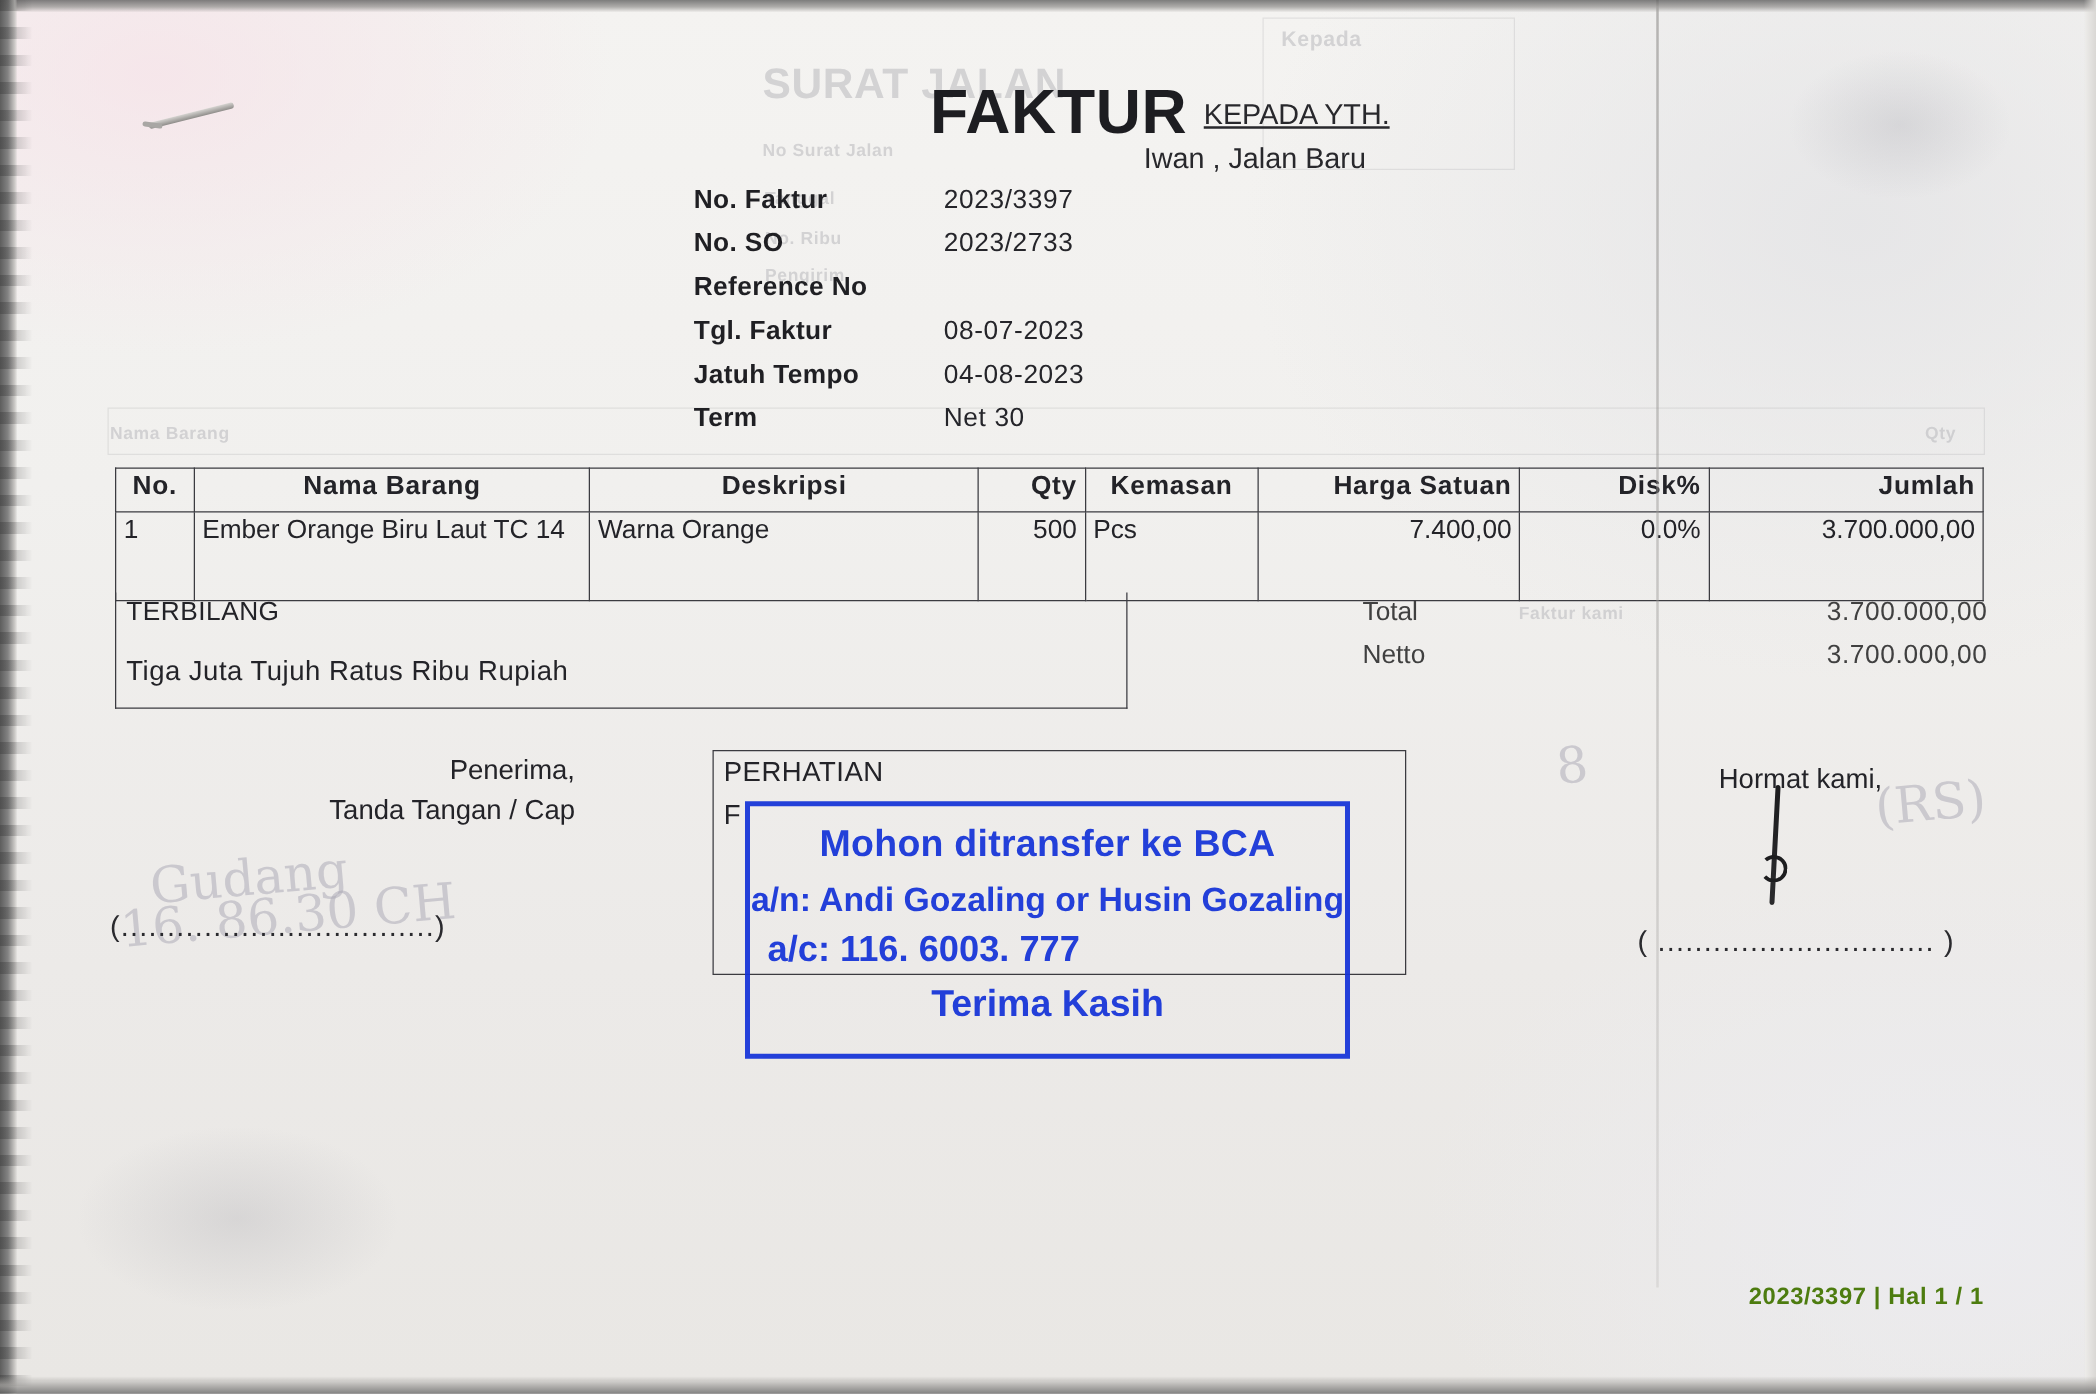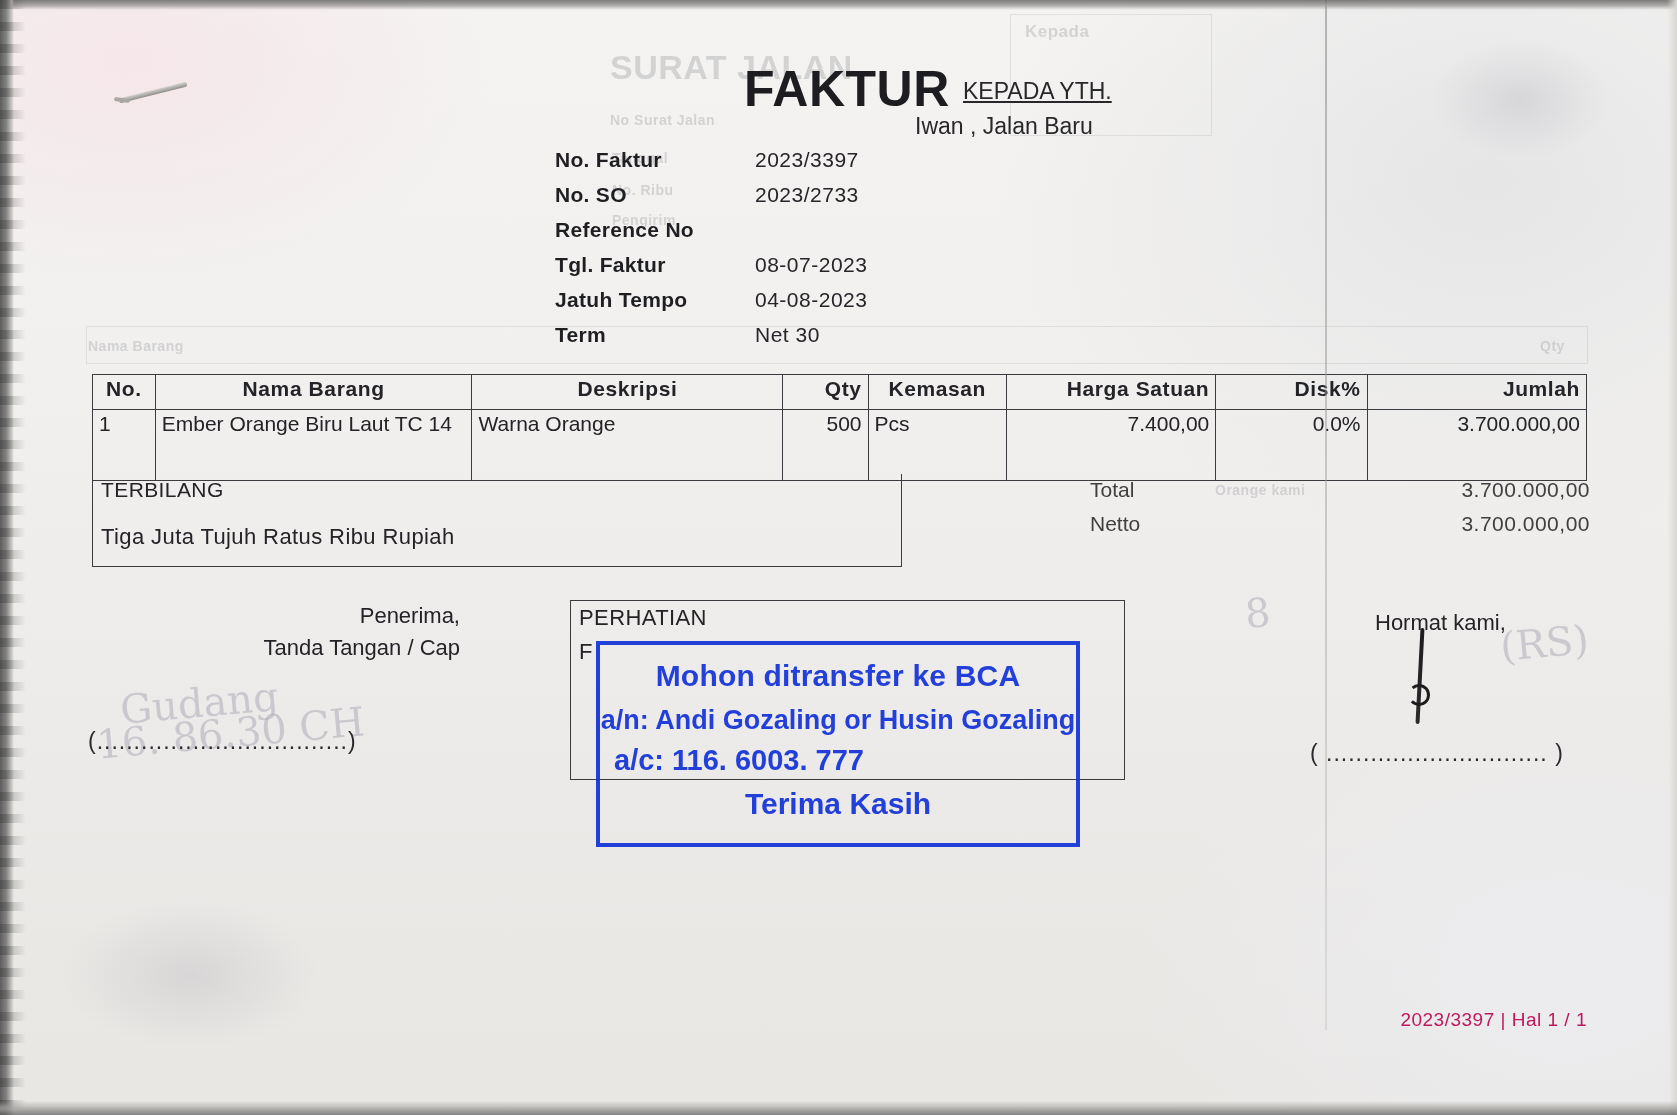--- a/index.html
+++ b/index.html
@@ -226,22 +226,22 @@
     font-weight: bold;
     text-align: center;
     opacity: 0.93;
   }
   .stamp .l1 { margin-top: 14px; font-size: 30px; letter-spacing: 0.2px; }
   .stamp .l2 { margin-top: 12px; font-size: 27px; }
   .stamp .l3 { margin-top: 8px; font-size: 29px; text-align: left; padding-left: 14px; }
   .stamp .l4 { margin-top: 10px; font-size: 30px; }
 
   .footer {
-    position: absolute; right: 90px; bottom: 84px;
-    font-size: 19px; color: #be185d; letter-spacing: 0.5px;
+    position: absolute; right: 90px; bottom: 66px;
+    font-size: 19px; color: #4d7c0f; letter-spacing: 0.5px; font-weight: bold;
   }
 
   .paperclip {
     position: absolute; left: 112px; top: 78px;
     width: 76px; height: 26px;
   }
   .paperclip i {
     position: absolute;
     display: block;
     background: linear-gradient(180deg, #d5d3d0, #8e8c89);
@@ -266,21 +266,21 @@
   <div class="smudge" style="left:60px; top:900px; width:260px; height:150px;"></div>
 
   <div class="ghost big" style="left:610px; top:48px;">SURAT JALAN</div>
   <div class="ghost med" style="left:1025px; top:22px;">Kepada</div>
   <div class="ghost sm" style="left:610px; top:112px;">No Surat Jalan</div>
   <div class="ghost sm" style="left:612px; top:150px;">Tanggal</div>
   <div class="ghost sm" style="left:612px; top:182px;">No. Ribu</div>
   <div class="ghost sm" style="left:612px; top:212px;">Pengirim</div>
   <div class="ghost sm" style="left:88px; top:338px;">Nama Barang</div>
   <div class="ghost sm" style="left:1540px; top:338px;">Qty</div>
-  <div class="ghost sm" style="left:1215px; top:482px;">Orange kami</div>
+  <div class="ghost sm" style="left:1215px; top:482px;">Faktur kami</div>
   <div class="ghost-box" style="left:86px; top:326px; width:1500px; height:36px;"></div>
   <div class="ghost-box" style="left:1010px; top:14px; width:200px; height:120px;"></div>
   <div class="ghost-pen" style="left:120px; top:680px;">Gudang</div>
   <div class="ghost-pen" style="left:96px; top:710px;">16. 86.30  CH</div>
   <div class="ghost-pen" style="left:1245px; top:590px;">8</div>
   <div class="ghost-pen" style="left:1500px; top:620px;">(RS)</div>
 
   <div class="doc">
     <div class="title">FAKTUR</div>
     <div class="kepada-label">KEPADA YTH.</div>

